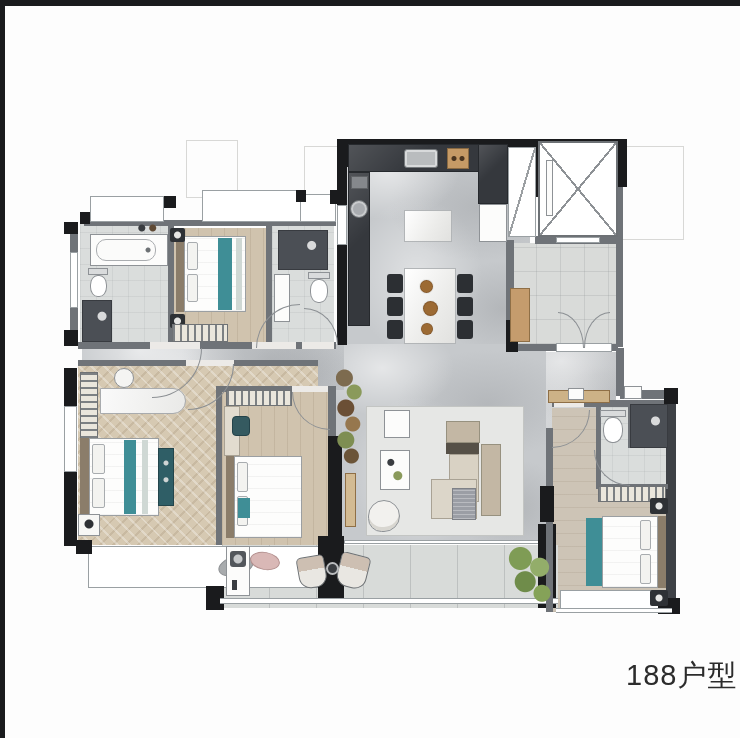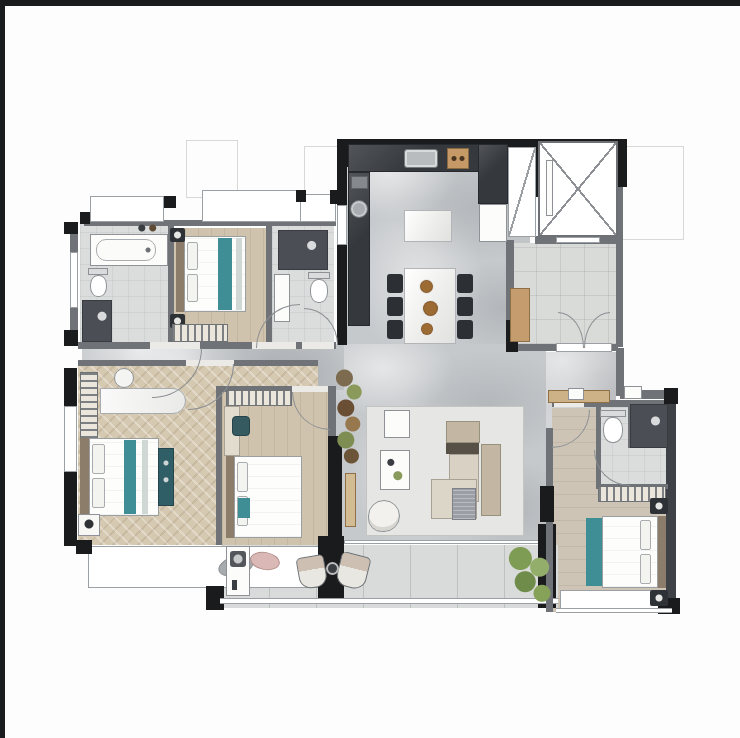--- a/index.html
+++ b/index.html
@@ -303,14 +303,15 @@
   <div class="abs arc-br" style="left:152px;top:348px;width:50px;height:50px"></div>
   <div class="abs arc-tl" style="left:256px;top:304px;width:44px;height:44px"></div>
   <div class="abs arc-tr" style="left:304px;top:308px;width:34px;height:37px"></div>
   <div class="abs arc-br" style="left:188px;top:364px;width:46px;height:46px"></div>
   <div class="abs arc-bl" style="left:292px;top:392px;width:38px;height:38px"></div>
   <div class="abs arc-tr" style="left:558px;top:312px;width:26px;height:36px"></div>
   <div class="abs arc-tl" style="left:584px;top:312px;width:26px;height:36px"></div>
   <div class="abs arc-br" style="left:552px;top:410px;width:38px;height:38px"></div>
   <div class="abs arc-bl" style="left:594px;top:450px;width:36px;height:36px"></div>
 
+  <div class="abs caption" style="left:626px;top:656px">188户型</div>
 
 </div>
 
 </body></html>

